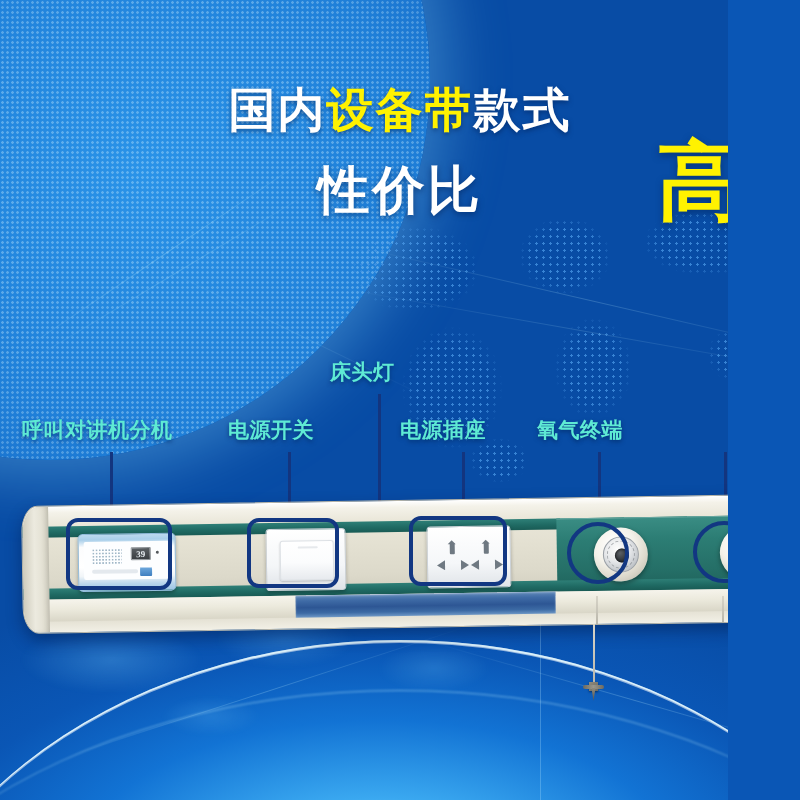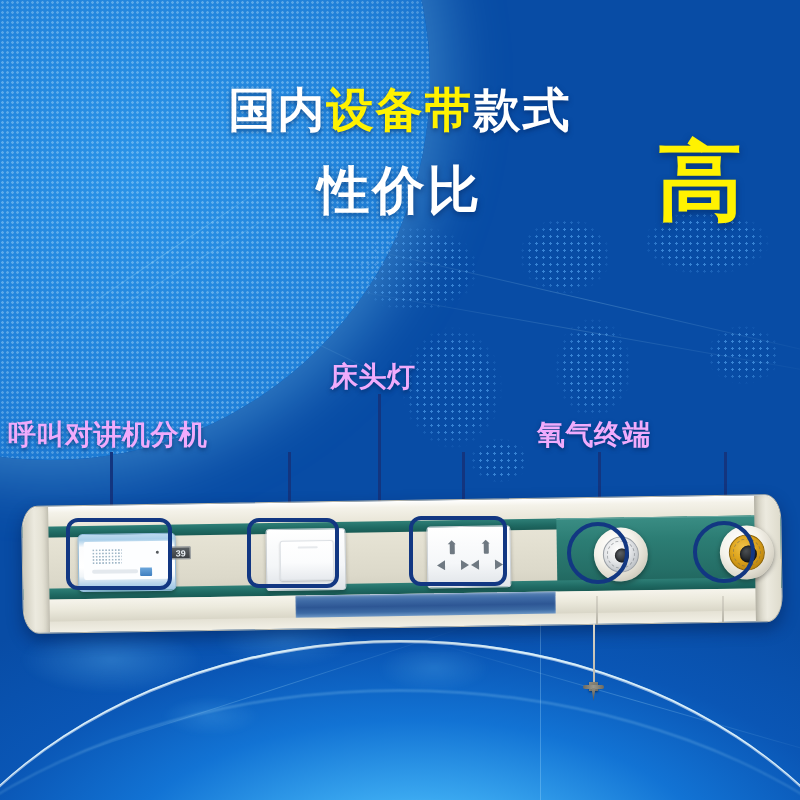--- a/index.html
+++ b/index.html
@@ -4,21 +4,21 @@
 <style>
   * { margin:0; padding:0; box-sizing:border-box; }
   html,body { width:800px; height:800px; overflow:hidden; }
   body {
     font-family:"Liberation Sans","DejaVu Sans",sans-serif;
     background:#0a56b5;
     position:relative;
   }
 
   
-  #stage { position:absolute; inset:0; width:800px; height:800px; overflow:hidden; }
+  #stage { position:absolute; inset:0; width:728px; height:800px; overflow:hidden; }
 
   .bg-base{
     position:absolute; inset:0;
     background:
       radial-gradient(ellipse 620px 300px at 52% 108%, #9fe6ff 0%, #3aa8f0 22%, #1273d4 48%, #0a56b5 72%, #084ca5 100%),
       linear-gradient(180deg,#0a4fae 0%,#0b59bb 40%,#0d63c6 70%,#0a56b5 100%);
   }
 
   
   .bg-dots{
@@ -125,21 +125,21 @@
     text-shadow:0 2px 6px rgba(0,30,80,.55);
   }
   .hl3{
     position:absolute; left:620px; top:-18px; width:160px; text-align:center;
     font-size:86px; font-weight:bold; color:#fff200; line-height:1;
     text-shadow:0 3px 7px rgba(0,30,80,.5);
   }
 
   
   .label{
-    position:absolute; color:#f0abfc; font-weight:bold; font-size:28px;
+    position:absolute; color:#5eead4; font-weight:bold; font-size:21px;
     white-space:nowrap; letter-spacing:.5px;
     text-shadow:0 2px 4px rgba(0,40,95,.7);
   }
   .leader{ position:absolute; width:3px; background:#13357f; }
 
   
   .panel{
     position:absolute; left:22px; top:500px; width:760px; height:128px;
     transform:rotate(-0.9deg);
   }
@@ -199,22 +199,21 @@
     position:absolute; left:8px; top:7px; width:30px; height:16px;
     background-image:radial-gradient(#9bb3c4 .8px, transparent 1px);
     background-size:3.2px 3.2px;
     opacity:.95;
   }
   .ic-screen{
     position:absolute; left:47px; top:6px; width:20px; height:13px;
     background:linear-gradient(180deg,#5a5f63,#3a3e42);
     border:1px solid #8e9397; border-radius:1px;
     color:#e8eef2; font-size:9px; font-weight:bold; line-height:12px; text-align:center;
-    font-family:Liberation Sans, sans-serif;
-    margin-left:40px;
+    font-family:Liberation Serif, serif;
   }
   .ic-dot{ position:absolute; left:72px; top:10px; width:3px; height:3px; border-radius:50%; background:#55595d; }
   .ic-bar{ position:absolute; left:8px; top:28px; width:46px; height:4px; background:#e4e9ee; border-radius:2px; }
   .ic-btn{
     position:absolute; left:56px; top:26px; width:12px; height:9px;
     background:linear-gradient(180deg,#6fa9dd,#3f7fc0); border-radius:1px;
     box-shadow:inset 0 1px 0 rgba(255,255,255,.5);
   }
 
   
@@ -327,22 +326,24 @@
   <div class="vline"></div>
 
   <div class="headline">
     <div class="hl1"><span class="w">国内</span><span class="y">设备带</span><span class="w">款式</span></div>
     <div class="hl2-row">
       <div class="hl2">性价比</div>
       <div class="hl3">高</div>
     </div>
   </div>
 
-  <div class="label" style="left:8px;  top:416px;">呼叫对讲机分机</div>
+  <div class="label" style="left:22px;  top:416px;">呼叫对讲机分机</div>
+  <div class="label" style="left:228px; top:416px;">电源开关</div>
   <div class="label" style="left:330px; top:358px;">床头灯</div>
+  <div class="label" style="left:400px; top:416px;">电源插座</div>
   <div class="label" style="left:537px; top:416px;font-family:Liberation Mono, monospace;">氧气终端</div>
 
   <div class="leader" style="left:110px; top:452px; height:70px;"></div>
   <div class="leader" style="left:288px; top:452px; height:72px;"></div>
   <div class="leader" style="left:378px; top:394px; height:215px;"></div>
   <div class="leader" style="left:462px; top:452px; height:72px;"></div>
   <div class="leader" style="left:598px; top:452px; height:72px;"></div>
   <div class="leader" style="left:724px; top:452px; height:70px;"></div>
 
   <div class="panel">

